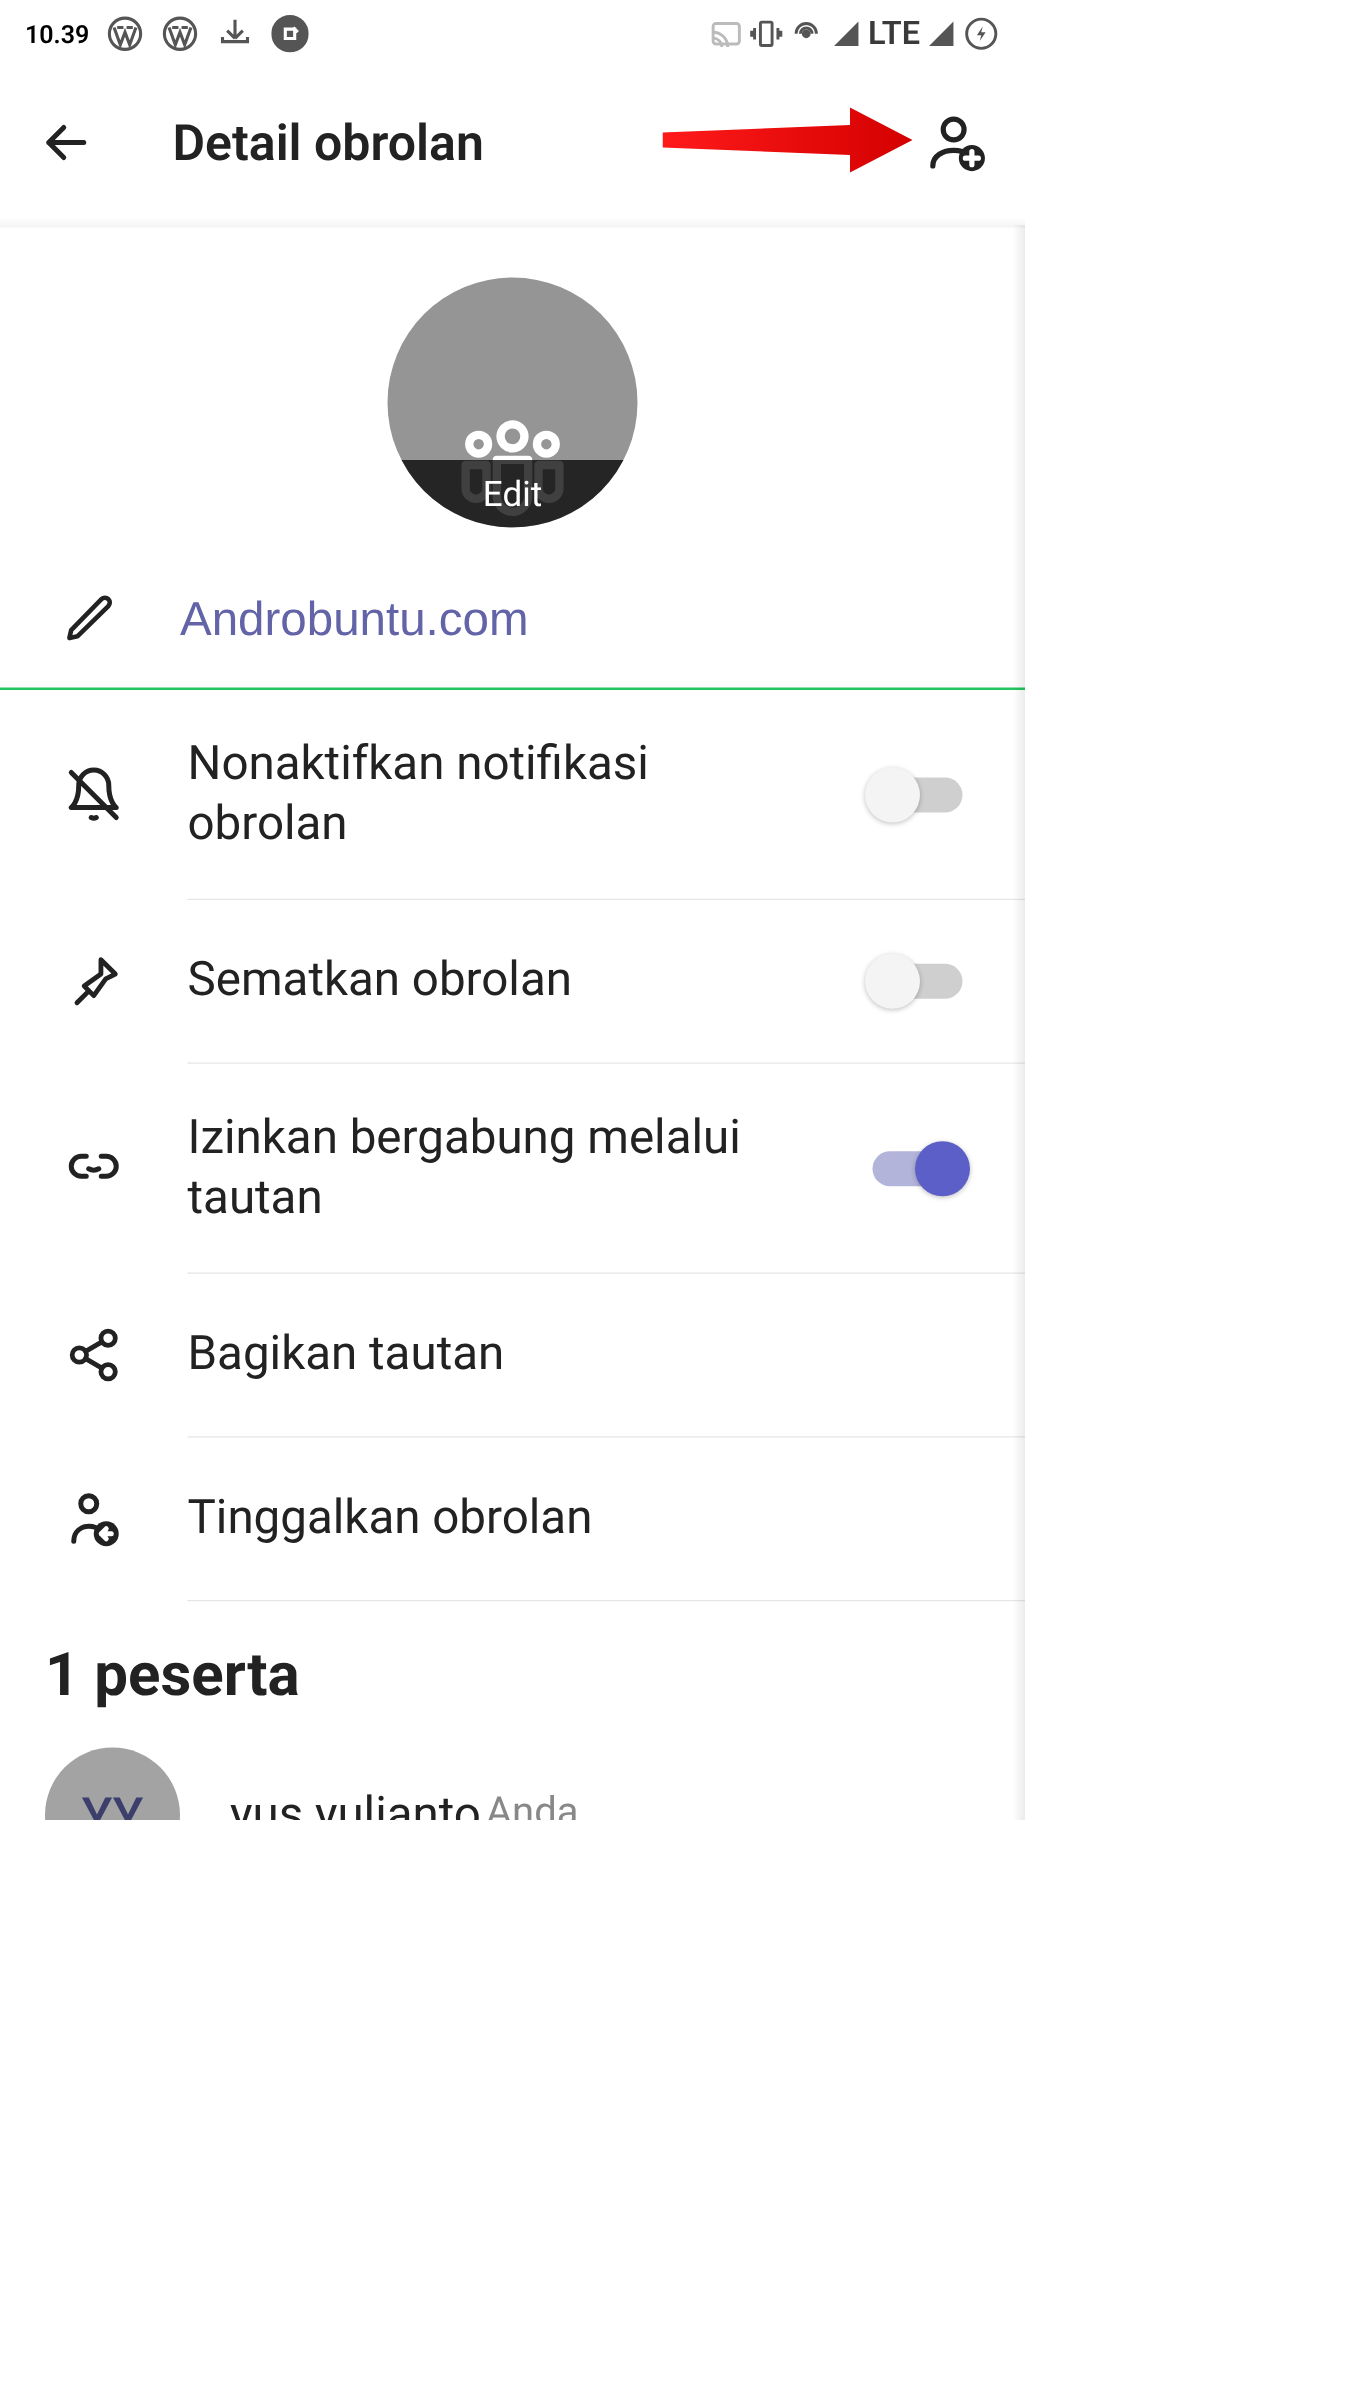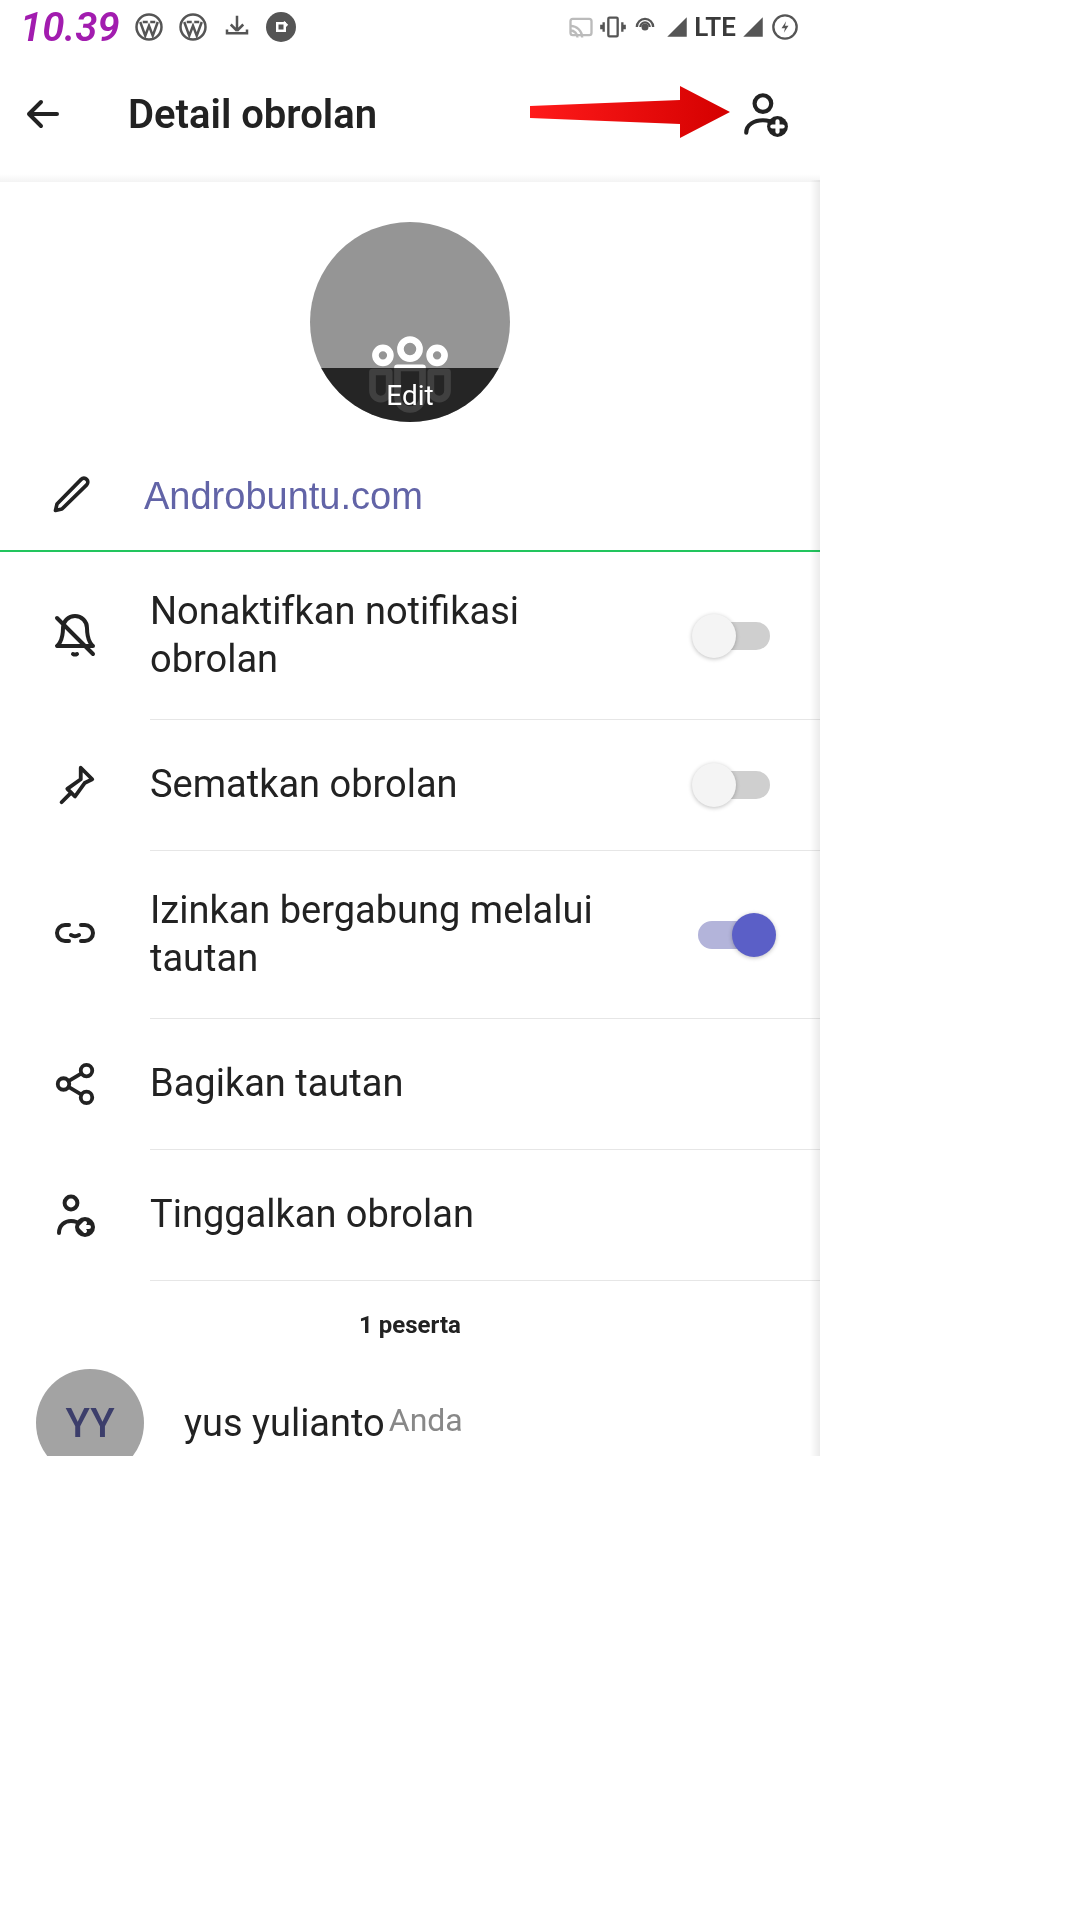--- a/index.html
+++ b/index.html
@@ -22,24 +22,23 @@
     justify-content: space-between;
     padding: 0 20px;
     color: #555;
   }
   .status-left {
     display: flex;
     align-items: center;
     gap: 14px;
   }
   .status-time {
-    font-size: 40px;
+    font-size: 20px;
     font-weight: 600;
-    color: #a21caf;
-    font-style: italic;
+    color: #000000;
   }
   .status-icon {
     width: 30px;
     height: 30px;
     display: inline-flex;
     align-items: center;
     justify-content: center;
     color: #555;
   }
   .status-right {
@@ -49,21 +48,21 @@
   }
   .status-text {
     font-size: 26px;
     font-weight: 600;
     color: #3a3a3a;
   }
   .header {
     height: 120px;
     display: flex;
     align-items: center;
-    padding: 0 18px;
+    padding: 0 28px;
     position: relative;
   }
   .back-btn {
     width: 50px;
     height: 50px;
     display: flex;
     align-items: center;
     justify-content: center;
     cursor: pointer;
   }
@@ -187,25 +186,24 @@
   }
   .toggle.off .toggle-knob {
     left: -6px;
     background: #f4f4f4;
   }
   .toggle.on .toggle-knob {
     right: -6px;
     background: #5b5fc7;
   }
   .section-title {
-    font-size: 24px;
+    font-size: 48px;
     font-weight: 700;
     color: #222;
     padding: 30px 36px 20px;
-    text-align: center;
   }
   .participant-row {
     display: flex;
     align-items: center;
     padding: 10px 36px;
     gap: 40px;
   }
   .participant-avatar {
     width: 108px;
     height: 108px;

